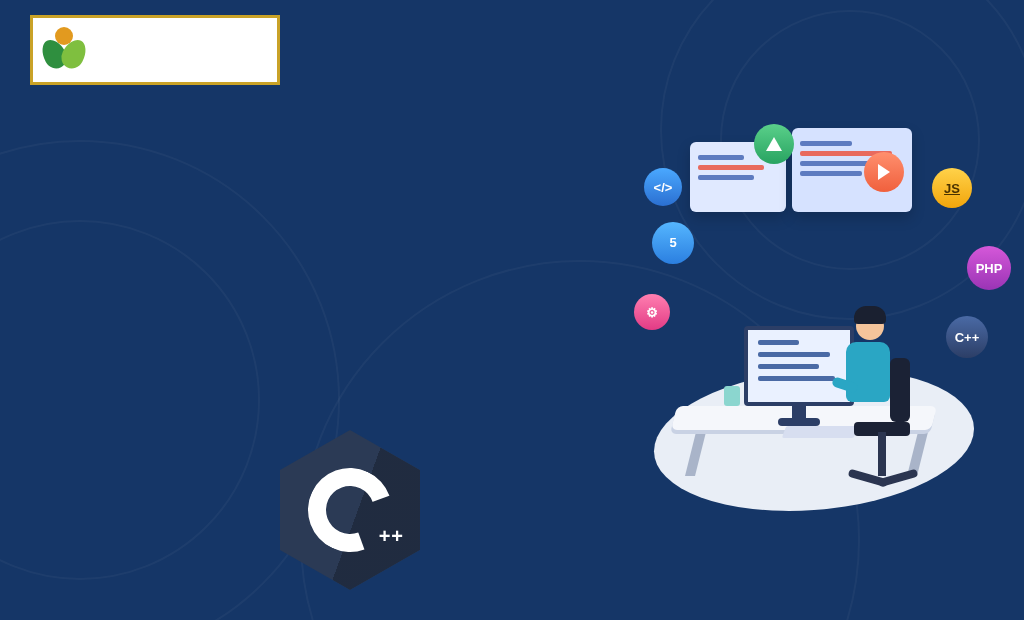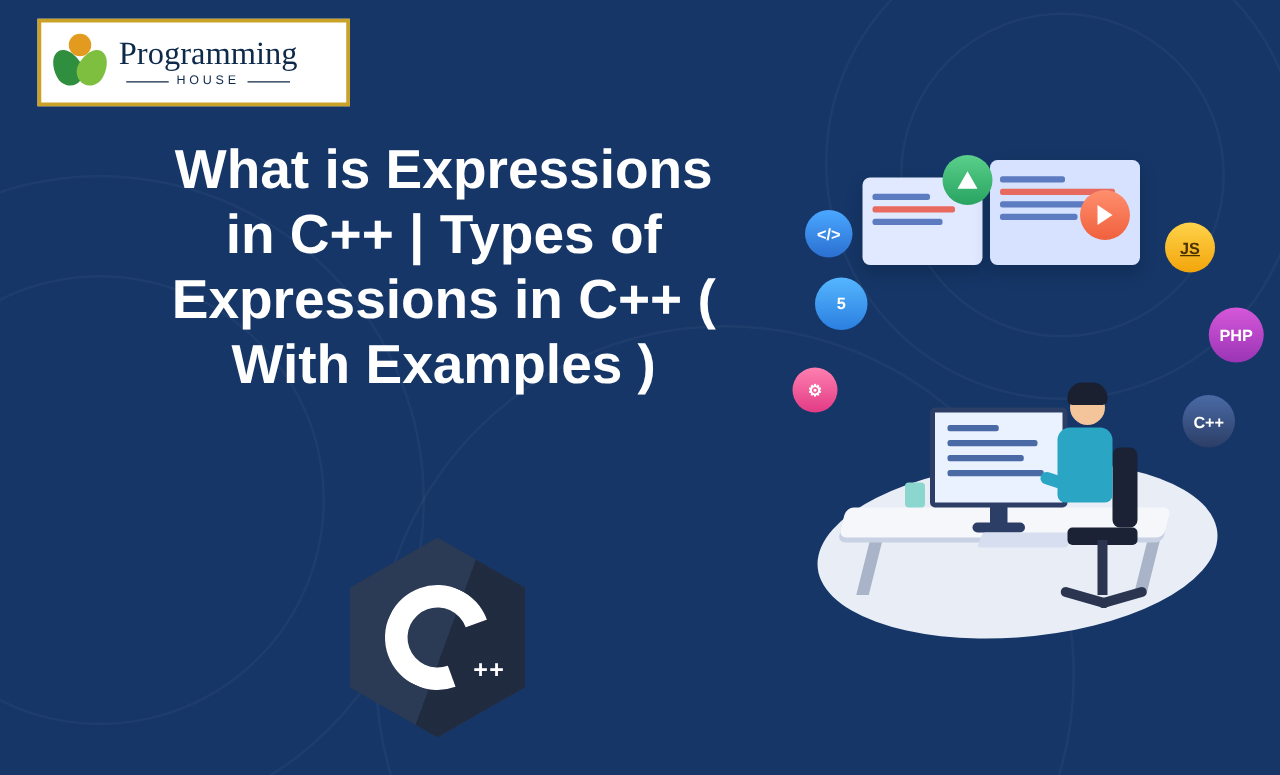--- a/index.html
+++ b/index.html
@@ -112,21 +112,21 @@
     .caster{position:absolute; bottom:58px; width:40px; height:8px; background:#2b3550; border-radius:4px;}
     .casterA{left:214px; transform:rotate(16deg);} .casterB{left:244px; transform:rotate(-16deg);}
 
     
     .bubble{position:absolute; border-radius:50%; display:flex; align-items:center; justify-content:center; color:#fff; font-weight:700; font-size:13px;}
     .b-html{left:18px; top:102px; width:42px; height:42px; background:linear-gradient(#55b6ff,#2b7fe0);}
     .b-code{left:10px; top:48px;  width:38px; height:38px; background:linear-gradient(#4aa8ff,#2b6fd1);}
     .b-gear{left:0px;  top:174px; width:36px; height:36px; background:linear-gradient(#ff7fb0,#e23b85);}
     .b-css {left:120px; top:4px;  width:40px; height:40px; background:linear-gradient(#5ad08a,#28a361);}
     .b-play{left:230px; top:32px; width:40px; height:40px; background:linear-gradient(#ff8f6e,#f0603d);}
-    .b-js  {left:298px; top:58px; width:40px; height:40px; background:linear-gradient(#ffd24a,#f2a50b); color:#4a3200;text-decoration:underline;}
+    .b-js  {left:298px; top:48px; width:40px; height:40px; background:linear-gradient(#ffd24a,#f2a50b); color:#4a3200;text-decoration:underline;}
     .b-php {left:333px; top:126px; width:44px; height:44px; background:linear-gradient(#d558d9,#9a34b5);}
     .b-cpp {left:312px; top:196px; width:42px; height:42px; background:linear-gradient(#4a6aa5,#2c3e66);}
     .b-html span,.b-css span{transform:translateY(-1px);}
     .tri{width:0;height:0;border-left:8px solid transparent;border-right:8px solid transparent;border-bottom:14px solid #fff;}
     .play{width:0;height:0;border-top:8px solid transparent;border-bottom:8px solid transparent;border-left:12px solid #fff;}
 
     .panel{position:absolute; background:#e0e9ff; border-radius:6px; box-shadow:0 6px 14px rgba(0,0,0,.18); padding:8px;}
     .panelA{left:56px; top:22px; width:96px; height:70px;}
     .panelB{left:158px; top:8px; width:120px; height:84px; background:#d6e2ff;}
     .panel .bar{height:5px; background:#5d7bc0; border-radius:2px; margin:5px 0;}
@@ -150,27 +150,22 @@
       <div class="ring ringD"></div>
       <div class="ring ringE"></div>
   </div>
 
   <div class="logo-card">
     <div class="logo-mark">
       <div class="sun"></div>
         <div class="leafL"></div>
         <div class="leafR"></div>
     </div>
-    <div class="logo-text">
-      <span class="logo-main">Programming</span>
-      <span class="logo-sub">HOUSE</span>
-    </div>
-  </div>
-
-  <h1 class="headline">What is Expressions in C++ | Types of Expressions in C++ ( With Examples )</h1>
+  </div>
+
 
   <div class="cpp-badge">
     <div class="hexagon">
       <div class="bigC"></div>
       <div class="plusplus">++</div>
     </div>
   </div>
 
   <div class="illo">
     <div class="floor"></div>

